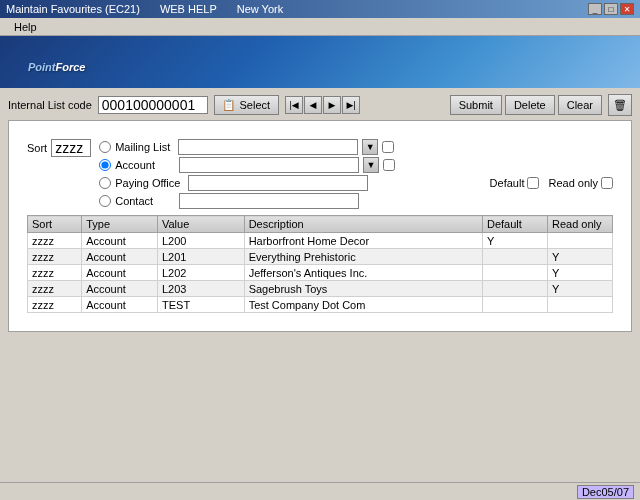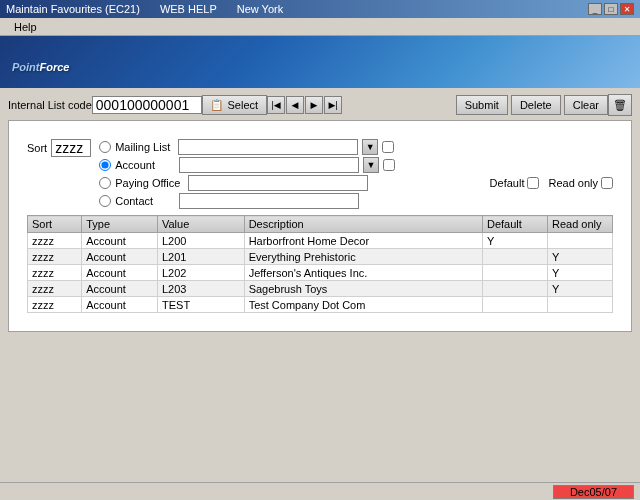--- a/index.html
+++ b/index.html
@@ -33,21 +33,21 @@
       align-items: center;
     }
     .menu-item { padding: 1px 6px; cursor: pointer; font-size: 11px; }
 
     
     .logo-area {
       background: linear-gradient(135deg, #1a3a7a 0%, #2060b0 40%, #4090d0 70%, #80b8e8 100%);
       height: 52px;
       display: flex;
       align-items: center;
-      padding: 6px 12px;
+      padding: 6px 28px;
       position: relative;
     }
     .logo-text {
       font-size: 28px;
       font-weight: bold;
       color: white;
       font-style: italic;
       text-shadow: 1px 1px 2px rgba(0,0,0,0.4);
     }
     .logo-point { color: #a0c8f0; }
@@ -57,20 +57,21 @@
     .main-content {
       background: #d4d0c8;
       padding: 6px 8px;
     }
 
     
     .form-row {
       display: flex;
       align-items: center;
       margin-bottom: 4px;
+      gap: 6px;
     }
     .label { font-size: 11px; white-space: nowrap; }
     .text-input {
       border: 1px solid #808080;
       background: white;
       padding: 1px 3px;
       height: 18px;
       font-size: 14px;
     }
     .btn {
@@ -210,23 +211,23 @@
       display: flex;
       justify-content: flex-end;
       position: absolute;
       bottom: 0;
       left: 0;
       right: 0;
       height: 18px;
       align-items: center;
     }
     .status-date {
-      background: #ef4444;
-      border: 1px solid #808080;
-      padding: 0 16px;
+      background: #c4b5fd;
+      border: 1px solid #808080;
+      padding: 0 4px;
       font-size: 11px;
     }
 
     input[type="radio"] { width: 12px; height: 12px; margin: 0; }
     input[type="checkbox"] { width: 12px; height: 12px; margin: 0; }
   </style>
 </head>
 <body>
 
 <div class="title-bar">

